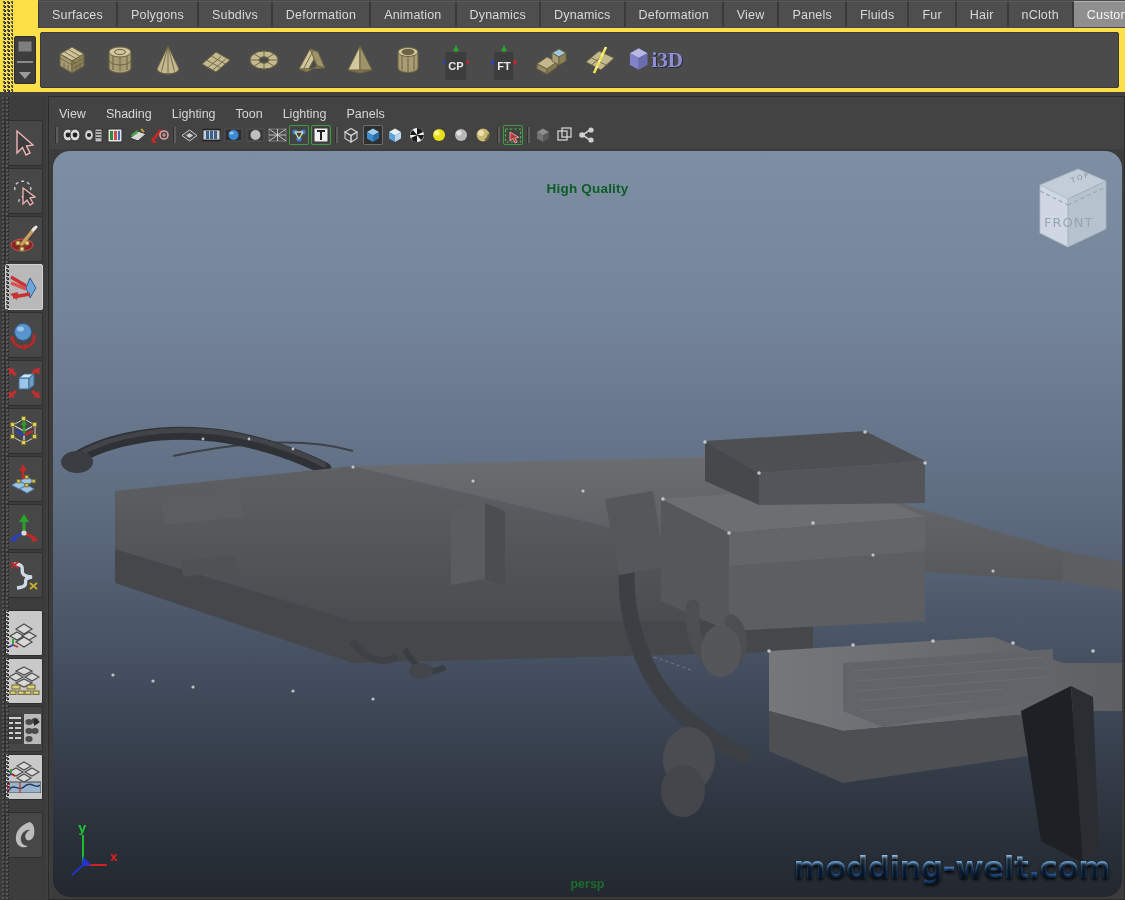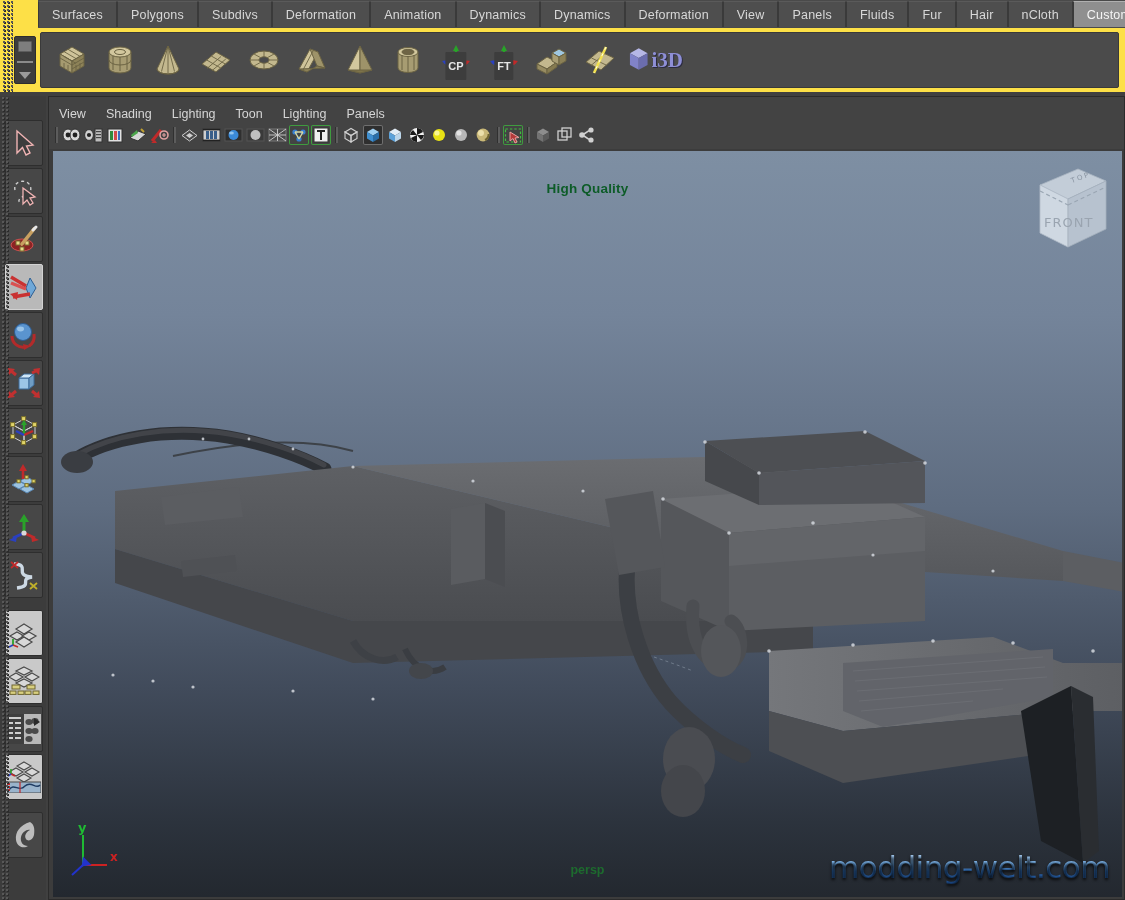--- a/index.html
+++ b/index.html
@@ -111,32 +111,33 @@
   .vpt.sel { background: #2f2f2f; box-shadow: inset 0 0 0 1px #6f6f6f; }
   .vpt.grn { box-shadow: inset 0 0 0 1px #3f9b3f; }
   .vdiv { width: 6px; height: 20px; display: flex; align-items: center; justify-content: center; }
   .vdiv::before { content: ''; display:block; width: 2px; height: 16px; background: #5c5c5c; border-left: 1px solid #303030; }
 
   
   #viewport {
     position: absolute; left: 4px; top: 54px; width: 1069px; height: 746px;
     background: linear-gradient(to bottom, #7e8fa3 0%, #74849a 22%, #5e6c80 48%, #414b5b 72%, #2c333d 90%, #23282f 100%);
     overflow: hidden;
+    border-radius: 17px;
   }
   #hq-label {
     position: absolute; left: 0; top: 30px; width: 100%; text-align: center;
     color: #0d5c28; font-size: 13.5px; font-weight: bold; letter-spacing: .2px;
   }
   #persp-label {
-    position: absolute; left: 0; bottom: 20px; width: 100%; text-align: center;
+    position: absolute; left: 0; bottom: 6px; width: 100%; text-align: center;
     color: #1d6b2e; font-size: 12.5px; font-weight: bold;
   }
   #watermark {
     position: absolute; right: 12px; bottom: 12px;
-    font-size: 31px; font-weight: normal; letter-spacing: -0.5px;
+    font-size: 31px; font-weight: bold; letter-spacing: -0.5px;
     background: linear-gradient(to bottom, #cfe4fb 0%, #7bb6ef 38%, #2f6fbd 62%, #1c4d90 100%);
     -webkit-background-clip: text; background-clip: text; color: transparent;
     text-shadow: 0 2px 3px rgba(0,0,0,.85);
     font-family: "DejaVu Sans", sans-serif;
   }
   #viewcube { position: absolute; right: 10px; top: 8px; width: 86px; height: 96px; }
   #axis-gizmo { position: absolute; left: 10px; bottom: 18px; width: 70px; height: 60px; }
   #model { position: absolute; left: 0; top: 0; width: 1069px; height: 746px; }
 </style>
 </head>

